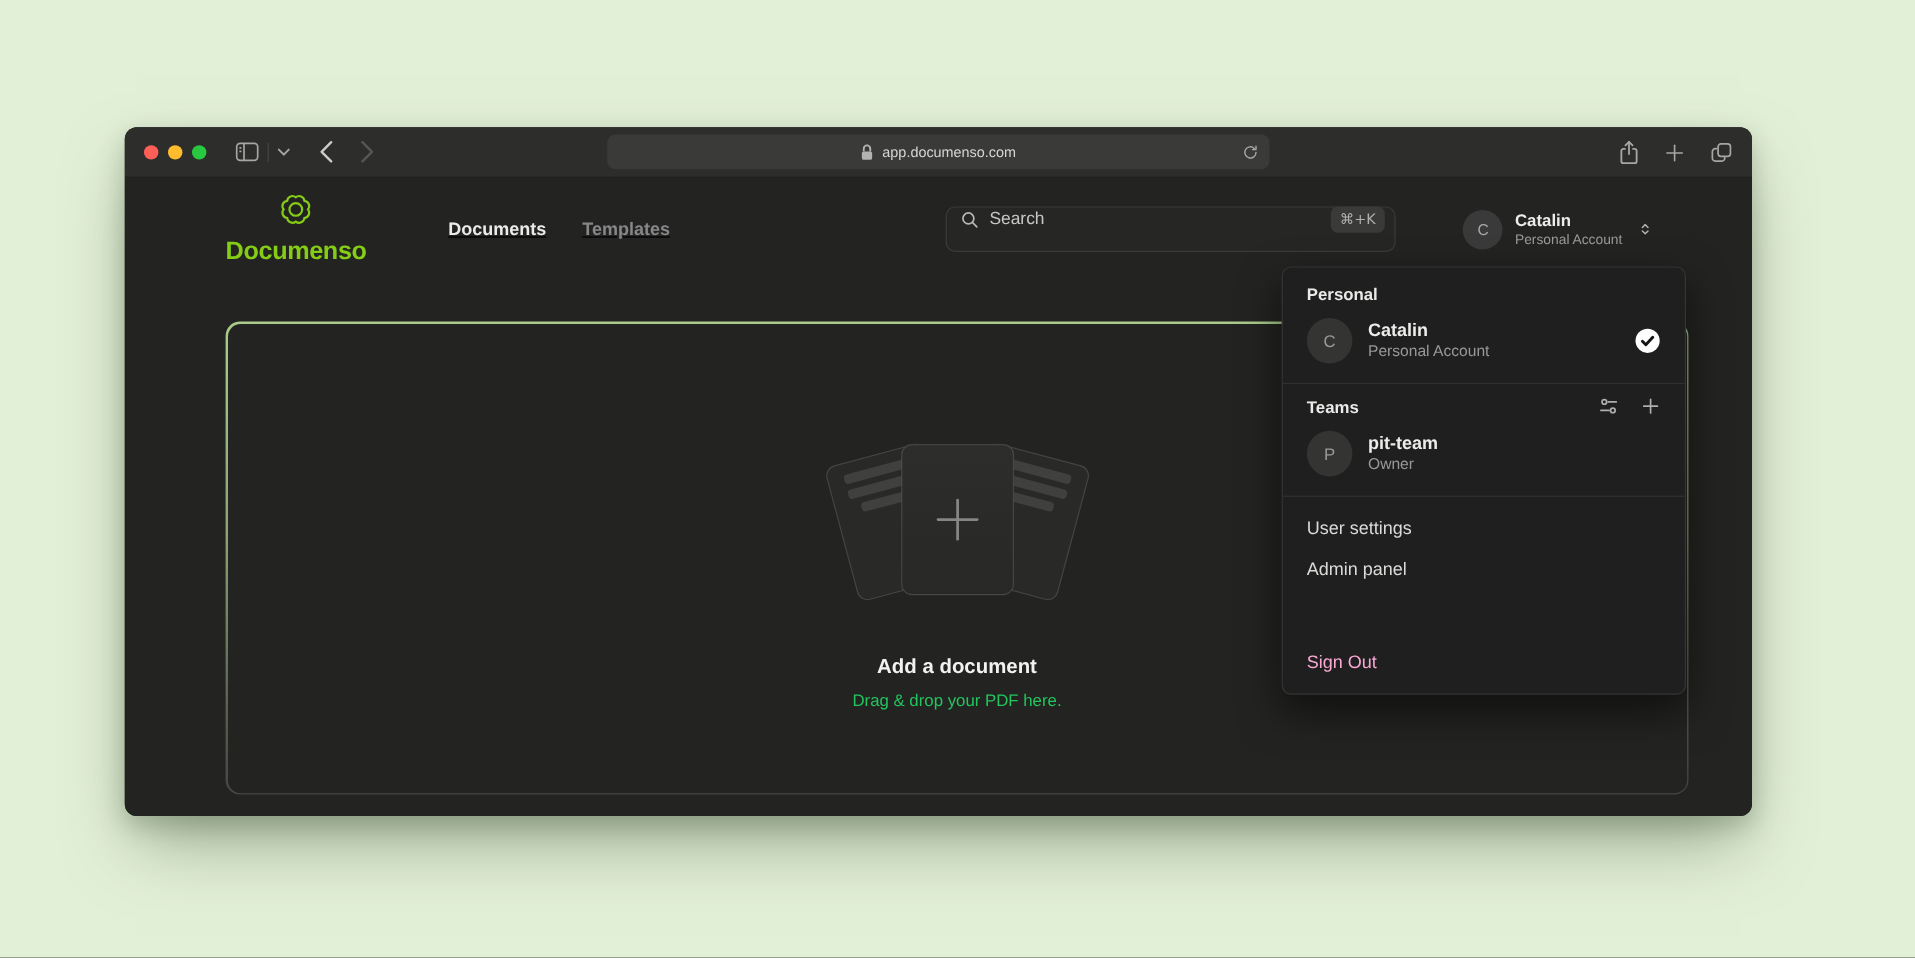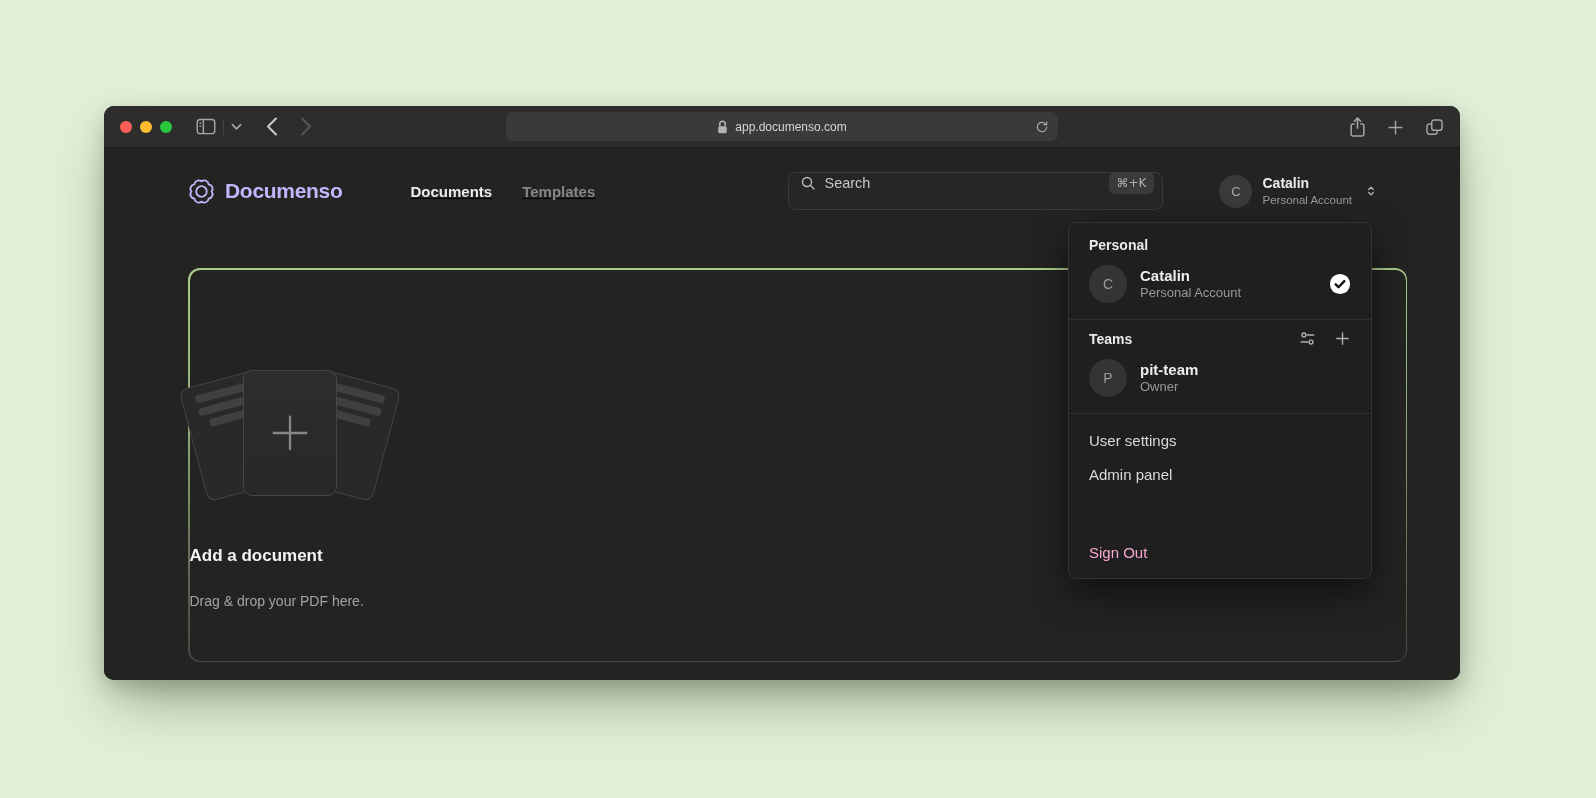--- a/index.html
+++ b/index.html
@@ -33,21 +33,21 @@
     display:flex; align-items:center; justify-content:center; color:#b3b3b1;
   }
   .url-text { font-size:12px; color:#d6d6d4; margin-left:7px; }
   .reload { position:absolute; right:9px; top:50%; transform:translateY(-50%); color:#a8a8a6; display:inline-flex; }
   .tb-right { position:absolute; right:16px; top:0; height:42px; display:flex; align-items:center; gap:21px; color:#a6a6a4; }
 
   
   .content { position:absolute; top:42px; left:0; right:0; bottom:0; background:#232321; border-radius:0 0 10px 10px; overflow:hidden; }
 
   .app-header { position:absolute; top:0; left:84px; right:82px; height:86px; display:flex; align-items:center; }
-  .brand { display:flex; align-items:center; gap:10px; color:#c4b5fd; }
+  .brand { display:flex; align-items:center; gap:10px; color:#84cc16;flex-direction:column; }
   .brand-text { font-size:21px; font-weight:700; letter-spacing:-0.3px; }
   .nav { margin-left:68px; display:flex; gap:30px;text-decoration:underline; }
   .nav-item { font-size:15px; font-weight:600; color:#87878a; cursor:pointer; }
   .nav-item.active { color:#ebebe9; }
   .search {
     margin-left:auto; width:375px; height:38px; border:1px solid #3b3b39; background:#262624;
     border-radius:8px; display:flex; align-items:center; padding:0 8px 17px 11px; color:#b8b8b6;
   }
   .search-input { flex:1; margin-left:8px; background:transparent; border:none; outline:none; font-size:14.5px; color:#e2e2e0; font-family:"Liberation Sans", sans-serif; }
   .search-input::placeholder { color:#c8c8c6; opacity:1; }
@@ -63,39 +63,39 @@
   .selector-icon { color:#b0b0ae; display:inline-flex; margin-left:2px; }
 
   
   .dropzone {
     position:absolute; left:84px; top:120px; width:1219px; height:394px;
     border-radius:12px; padding:1.5px;
     background:linear-gradient(180deg, #a9cc8a 0%, #8aa572 45%, #555a4f 85%, #454843 100%);
   }
   .dropzone-inner {
     width:100%; height:100%; border-radius:10.5px; background:#232321;
-    display:flex; flex-direction:column; align-items:flex-start; padding-top:98px;
+    display:flex; flex-direction:column; align-items:center; padding-top:98px;
   }
   .cards { position:relative; width:200px; height:134px; }
   .card { position:absolute; border-radius:9px; background:#292928; border:1.5px solid rgba(255,255,255,0.13); }
   .card-left  { left:2px;  top:9px; width:86px; height:116px; transform:rotate(-15deg); padding:9px 0 0; }
   .card-right { right:2px; top:9px; width:86px; height:116px; transform:rotate(15deg);  padding:9px 0 0; }
   .card-center {
     left:53px; top:2px; width:94px; height:126px; z-index:2;
     background:linear-gradient(180deg,#2d2d2c,#282827);
     display:flex; align-items:center; justify-content:center; color:#868684;
   }
   .bar { display:block; height:8px; border-radius:3px; background:rgba(255,255,255,0.11); margin:0 auto 5px; }
   .b1,.b2 { width:58px; } .b3 { width:42px; }
   .dz-title { margin-top:44px; font-size:17px; font-weight:700; color:#f2f2f0; }
-  .dz-sub { margin-top:27px; font-size:14px; color:#a3a3a3; }
+  .dz-sub { margin-top:9px; font-size:14px; color:#22c55e; }
 
   
   .menu {
-    position:absolute; left:964px; top:74px; width:304px; z-index:20;
+    position:absolute; left:964px; top:74px; width:337px; z-index:20;
     background:#1f1f1f; border:1px solid #353534; border-radius:8px;
     box-shadow:0 14px 34px rgba(0,0,0,0.55);
     padding:12px 0 8px;
   }
   .menu-label { font-size:14px; font-weight:700; color:#eaeae8; padding:2px 20px 10px; }
   .menu-label.inline { padding:0; }
   .menu-row { display:flex; align-items:center; gap:13px; padding:2px 20px 10px; cursor:pointer; }
   .avatar.lg { width:38px; height:38px; font-size:14px; background:#343433; color:#9a9a98; }
   .row-text { display:flex; flex-direction:column; line-height:1.3; }
   .row-name { font-size:15px; font-weight:600; color:#ececea; }

